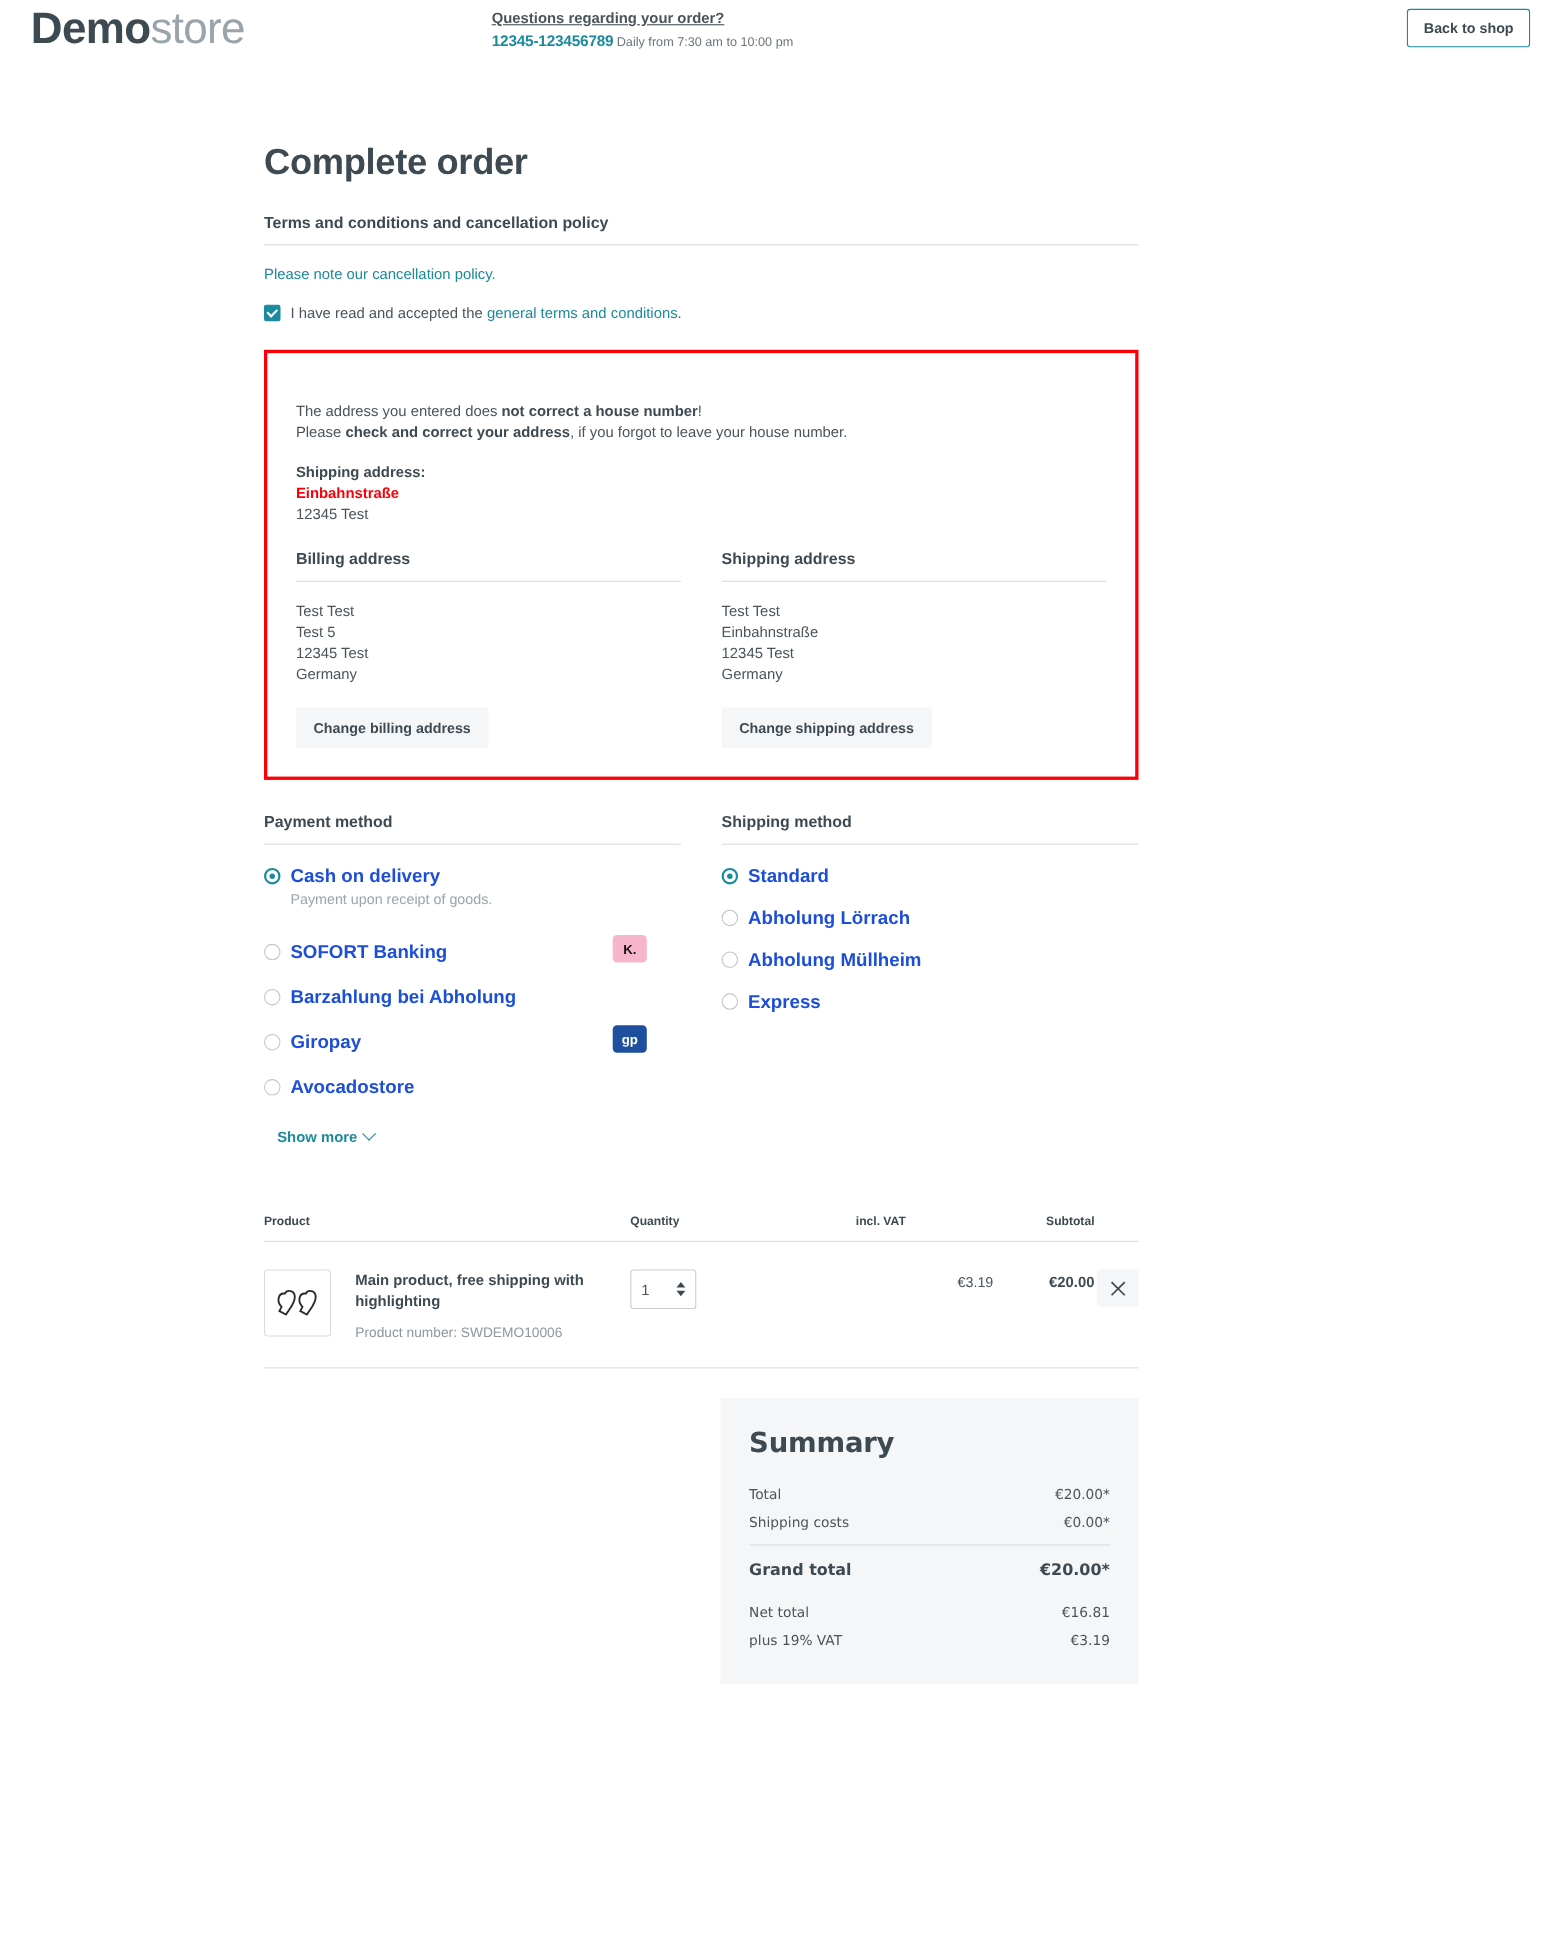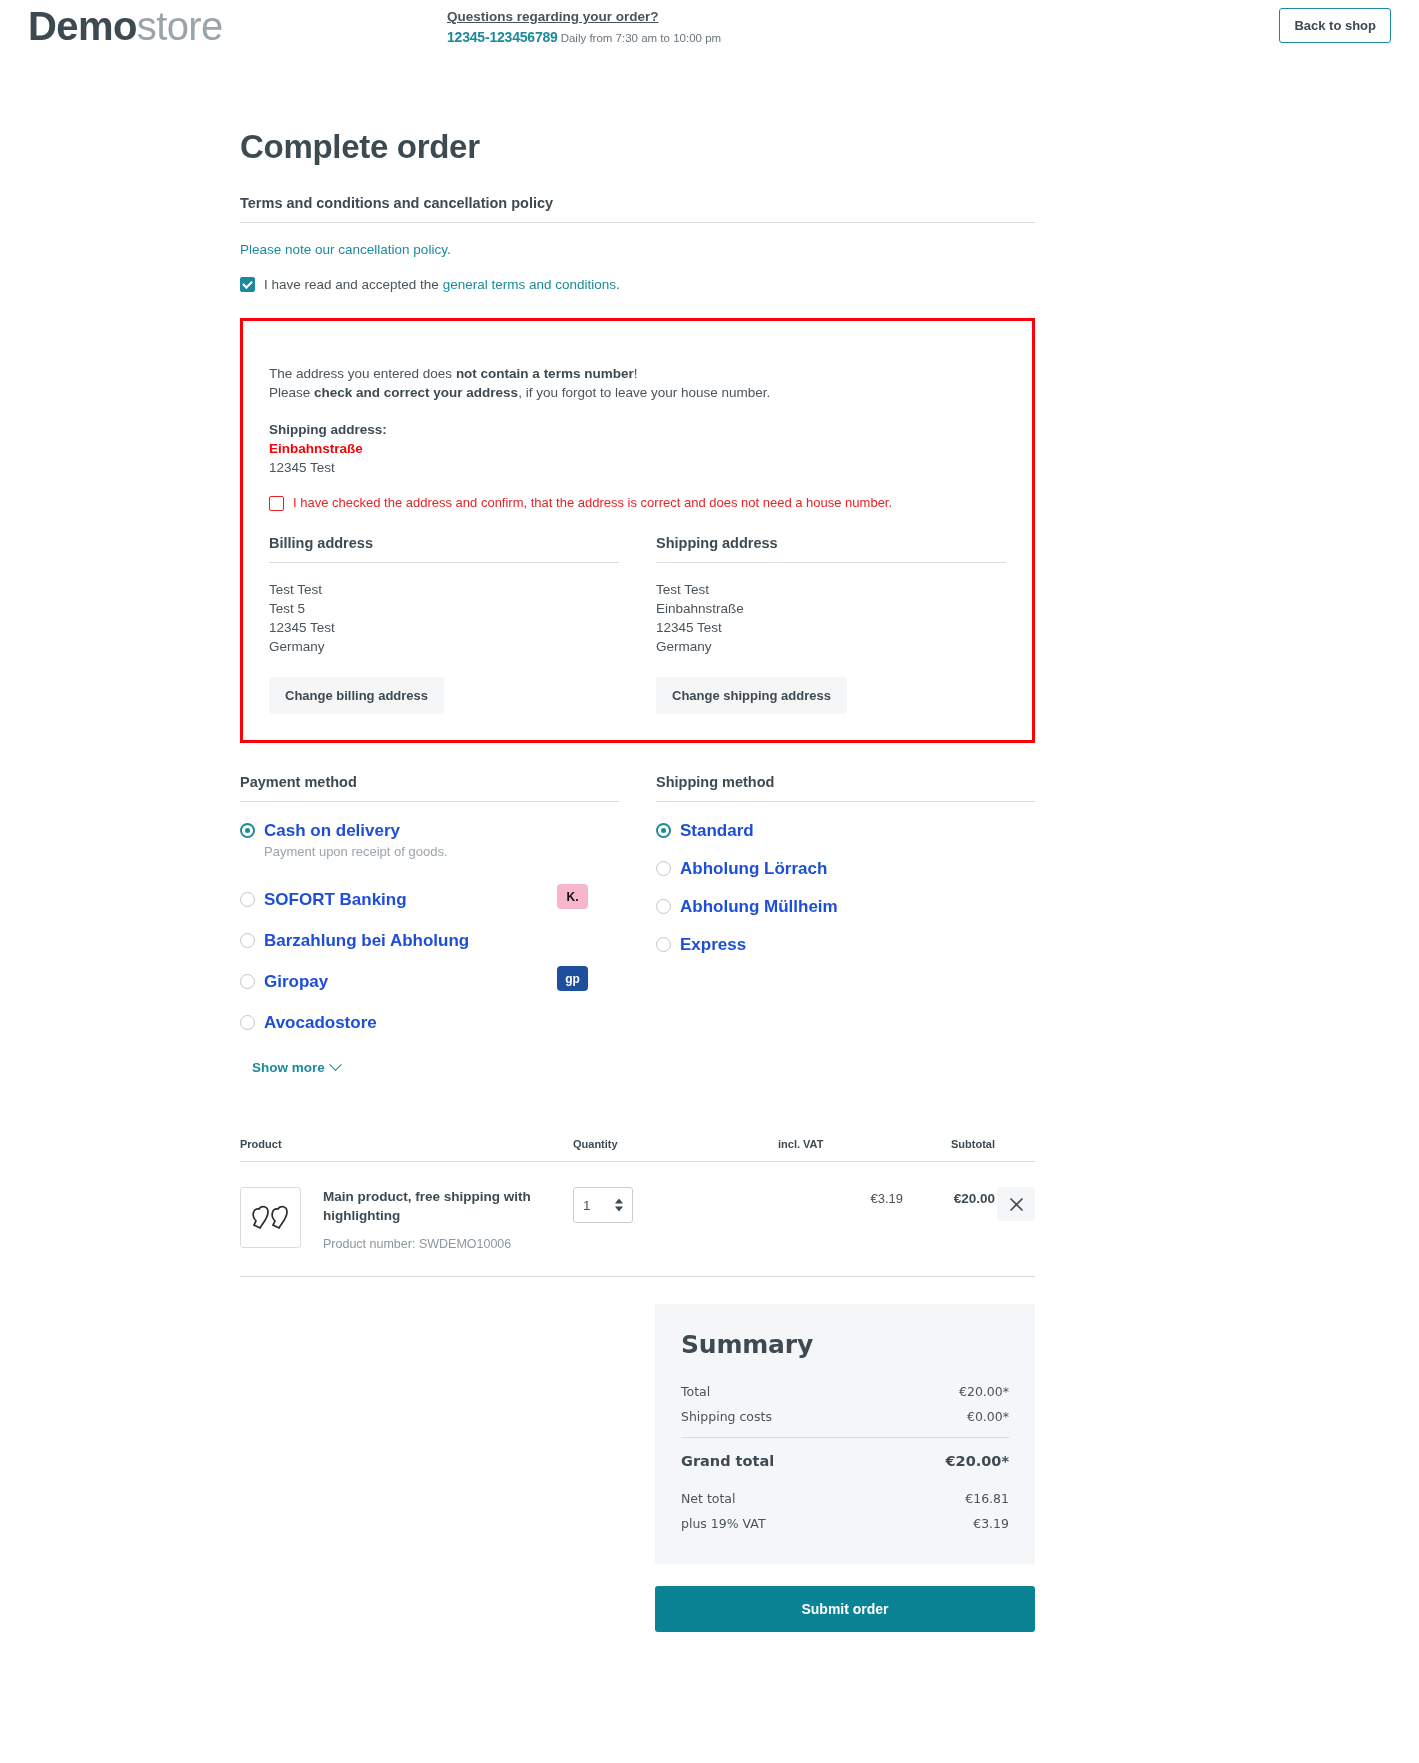--- a/index.html
+++ b/index.html
@@ -349,31 +349,27 @@
   <div class="policy-note">Please note our cancellation policy.</div>
 
   <div class="tos-row">
     <span class="cb checked"></span>
     <span class="tos-text"><span>I have read and accepted the </span><span class="link">general terms and conditions</span><span>.</span></span>
   </div>
 
   <div class="validation-box">
     <div class="vb-inner">
       <div class="vb-body">
-        <div><span>The address you entered does </span><b>not contain a terms number</b><span>!</span></div>
+        <div><span>The address you entered does </span><b>not correct a house number</b><span>!</span></div>
         <div><span>Please </span><b>check and correct your address</b><span>, if you forgot to leave your house number.</span></div>
       </div>
       <div class="vb-ship-label">Shipping address:</div>
       <div class="vb-street">Einbahnstraße</div>
       <div class="vb-city">12345 Test</div>
 
-      <div class="vb-confirm">
-        <span class="cb empty-red"></span>
-        <span class="vb-confirm-text">I have checked the address and confirm, that the address is correct and does not need a house number.</span>
-      </div>
 
       <div class="addr-cols">
         <div class="addr-col">
           <div class="addr-head">Billing address</div>
           <div class="addr-lines">
             <div>Test Test</div>
             <div>Test 5</div>
             <div>12345 Test</div>
             <div>Germany</div>
           </div>
@@ -514,17 +510,16 @@
         </div>
         <div class="sum-row after-total">
           <span>Net total</span>
           <span>€16.81</span>
         </div>
         <div class="sum-row">
           <span>plus 19% VAT</span>
           <span>€3.19</span>
         </div>
       </div>
-      <button class="submit-btn">Submit order</button>
     </div>
   </div>
 
 </div>
 
 </body></html>

